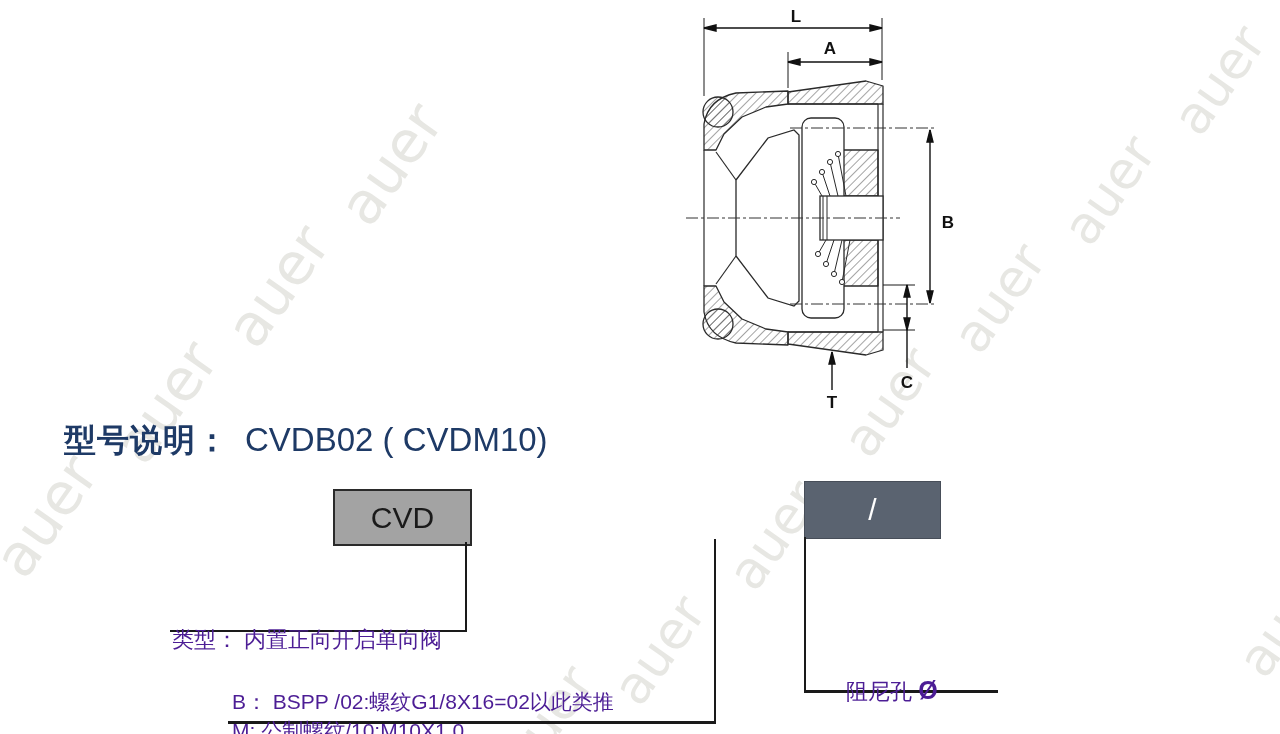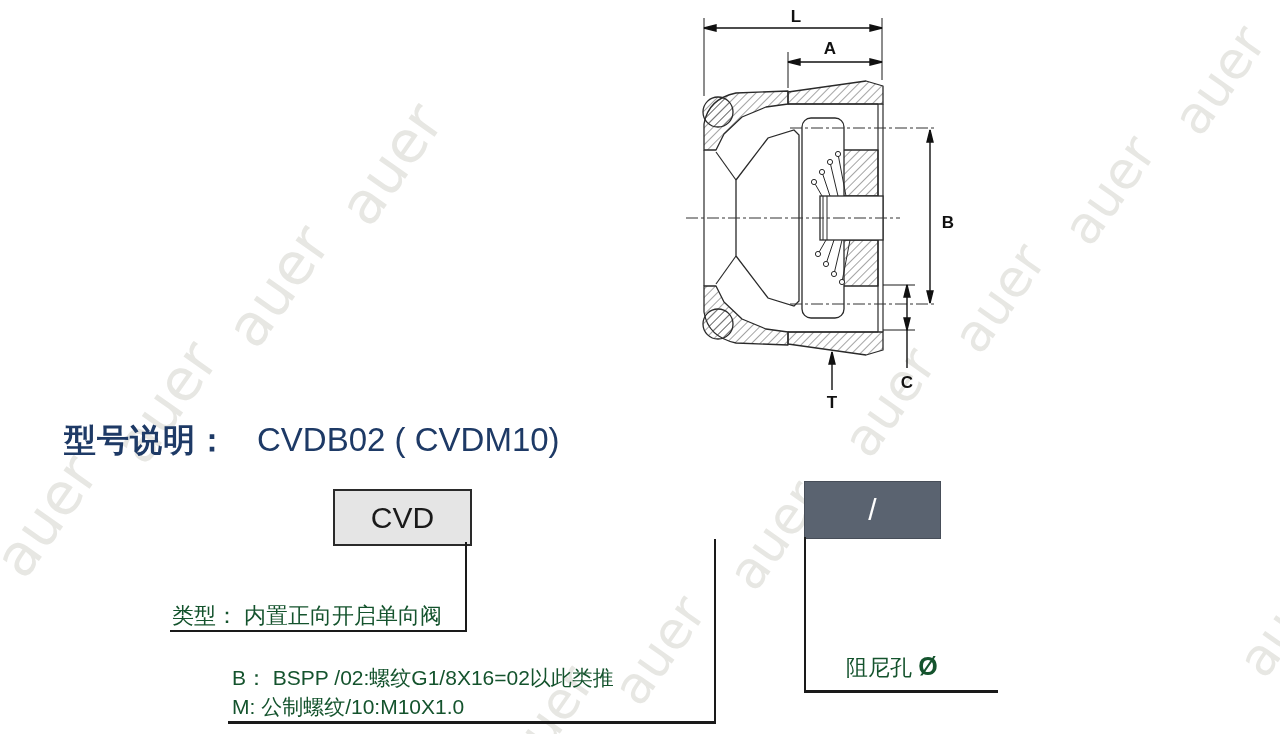--- a/index.html
+++ b/index.html
@@ -5,30 +5,30 @@
   html,body{margin:0;padding:0;background:#fff;}
   .page{position:relative;width:1280px;height:734px;background:#ffffff;overflow:hidden;
         font-family:"Liberation Sans", sans-serif;color:#111;}
   
   .wm{position:absolute;color:#e7e7e3;font-size:52px;font-family:"DejaVu Sans", sans-serif;
       transform:rotate(-55deg);white-space:nowrap;pointer-events:none;user-select:none;}
   .wm.big{font-size:58px;}
   
   .title{position:absolute;left:64px;top:419px;white-space:nowrap;}
   .title .zh{font-size:32px;font-weight:700;color:#1e3a66;letter-spacing:1px;}
-  .title .model{font-size:33px;font-weight:500;color:#1e3a66;margin-left:28px;}
+  .title .model{font-size:33px;font-weight:500;color:#1e3a66;margin-left:16px;}
   
   .code-box{position:absolute;display:flex;align-items:center;justify-content:center;
-            border:2px solid #2a2a2a;background:#e5e5e5;font-size:30px;color:#1a1a1a;}
+            border:2px solid #2a2a2a;background:#a3a3a3;font-size:30px;color:#1a1a1a;}
   .code-box.filled{background:#5a6370;border:1px solid #474e59;color:#fff;}
   
   .vline{position:absolute;width:2px;background:#1a1a1a;}
   .hline{position:absolute;height:3px;background:#1a1a1a;}
   
-  .note{position:absolute;white-space:nowrap;color:#14532d;}
+  .note{position:absolute;white-space:nowrap;color:#4c1d95;margin-top:24px;}
   .note-type{left:172px;top:601px;font-size:22px;}
   .note-thread{left:232px;top:663px;font-size:21px;line-height:29px;}
   .note-orifice{left:846px;top:652px;font-size:22px;}
   .note-orifice .sym{font-size:25px;font-weight:700;}
   
   .drawing{position:absolute;left:670px;top:0px;width:340px;height:410px;}
   svg text{font-family:"Liberation Sans", sans-serif;font-weight:700;font-size:17px;fill:#111;}
 </style>
 </head>
 <body>

